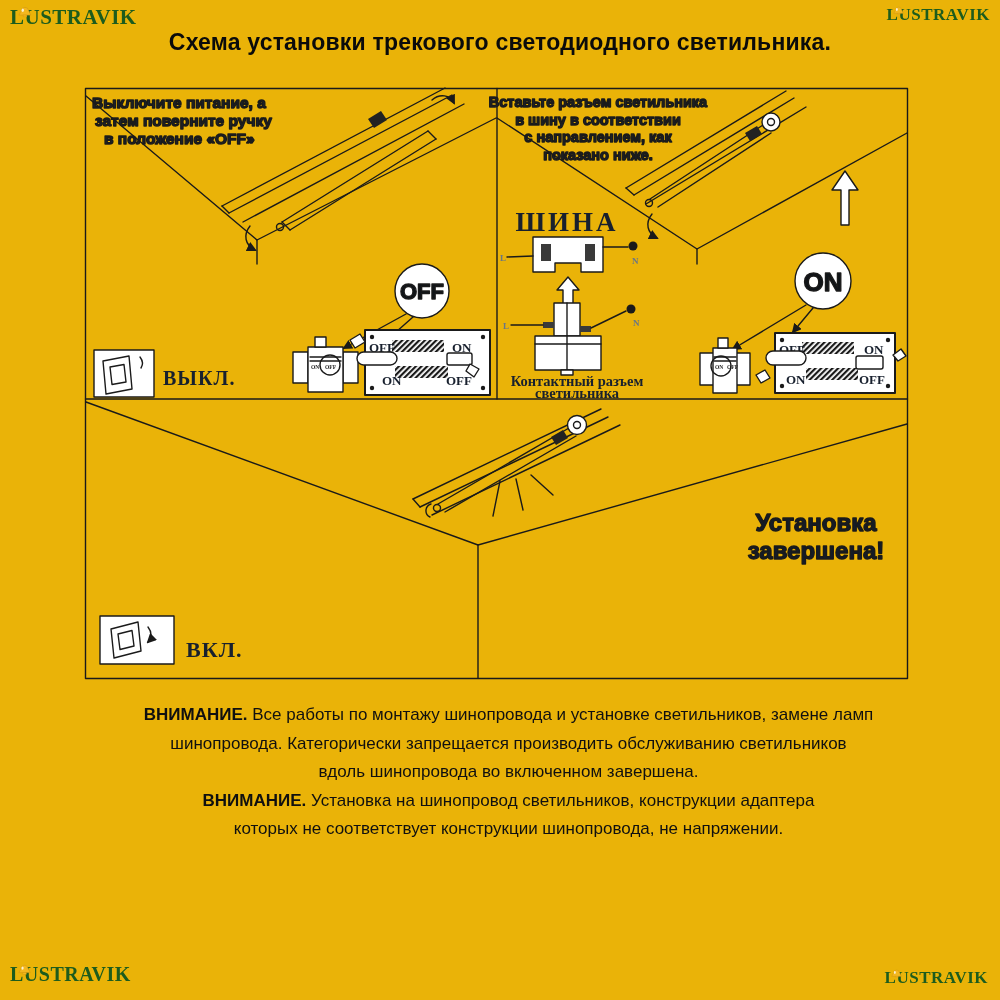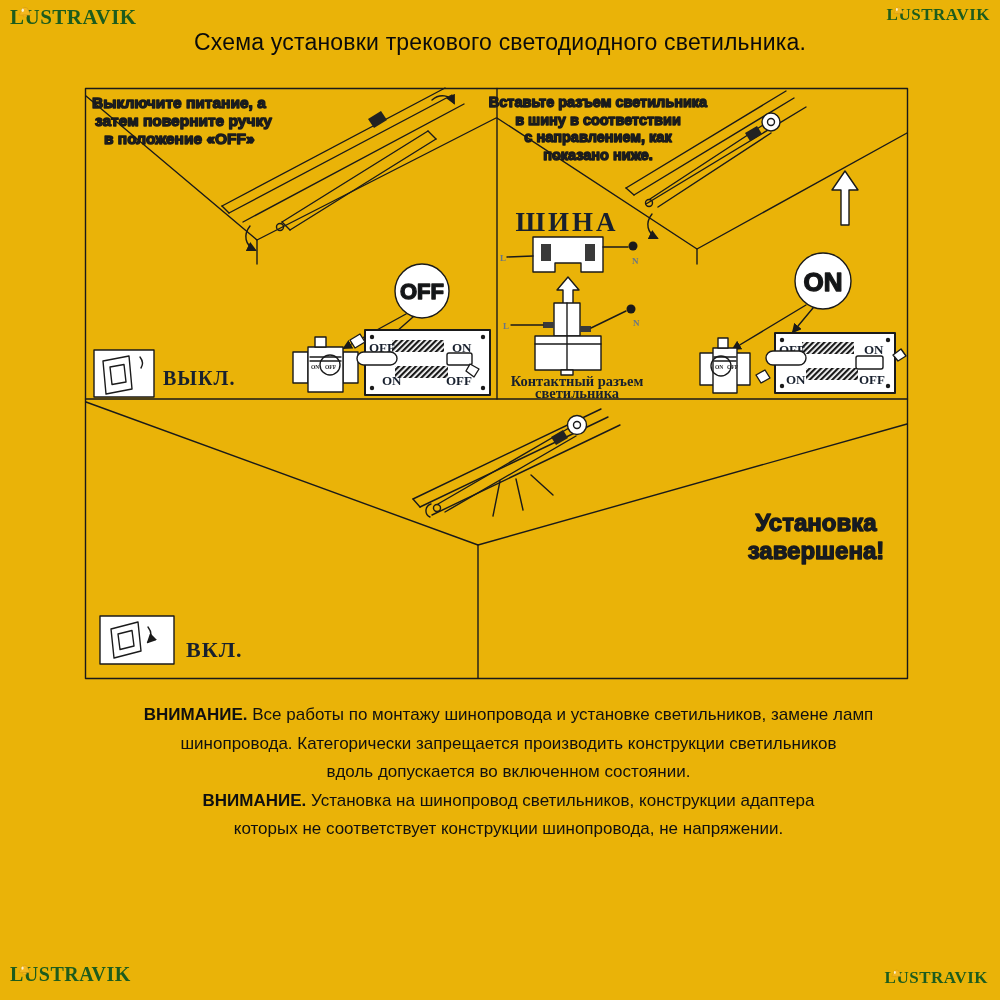--- a/index.html
+++ b/index.html
@@ -1,19 +1,19 @@
 <!DOCTYPE html>
 <html><head>
 <meta charset="utf-8">
 <style>
   html,body{margin:0;padding:0;background:#fff;}
   body{width:1000px;height:1000px;position:relative;font-family:"Liberation Sans",sans-serif;}
   .page{position:absolute;inset:0;background:#eab308;overflow:hidden;}
   .title{position:absolute;top:29px;left:0;width:100%;text-align:center;
-         font-weight:normal;font-size:23px;color:#0b0b0b;letter-spacing:.2px;}
+         font-weight:bold;font-size:23px;color:#0b0b0b;letter-spacing:.2px;}
   .warning{position:absolute;top:701px;left:72px;right:55px;text-align:center;
            font-size:17px;line-height:28.6px;color:#101010;}
   .warning b{font-weight:bold;}
   .logo{position:absolute;font-family:"Liberation Serif",serif;font-weight:bold;
         color:#1d5c1d;letter-spacing:.5px;white-space:nowrap;}
   .logo .lamp{position:absolute;left:.40em;top:.03em;width:.66em;height:.58em;}
   .logo-tl{left:10px;top:5px;font-size:21px;}
   .logo-tr{right:10px;top:5px;font-size:17px;}
   .logo-bl{left:10px;top:963px;font-size:20px;}
   .logo-br{right:12px;top:968px;font-size:17px;}
@@ -283,19 +283,19 @@
           <polygon points="118,634 132,630.5 134,646 120,649.5" fill="#fff"></polygon>
           <path d="M148,627 c4,5 4,11 0,15" marker-end="url(#ah)"></path>
           <text x="186" y="657" class="sb swl2" stroke="none">ВКЛ.</text>
         </g>
       </g>
     </g>
   </svg>
 
   <div class="warning">
     <div><b>ВНИМАНИЕ.</b><span> Все работы по монтажу шинопровода и установке светильников, замене ламп</span></div>
-    <div><span>шинопровода. Категорически запрещается производить конструкции светильников</span></div>
-    <div><span>вдоль допускается во включенном состоянии.</span></div>
+    <div><span>шинопровода. Категорически запрещается производить обслуживанию светильников</span></div>
+    <div><span>вдоль шинопровода во включенном завершена.</span></div>
     <div><b>ВНИМАНИЕ.</b><span> Установка на шинопровод светильников, конструкции адаптера</span></div>
     <div><span>которых не соответствует конструкции шинопровода, не напряжении.</span></div>
   </div>
 
 </div>
 
 </body></html>

